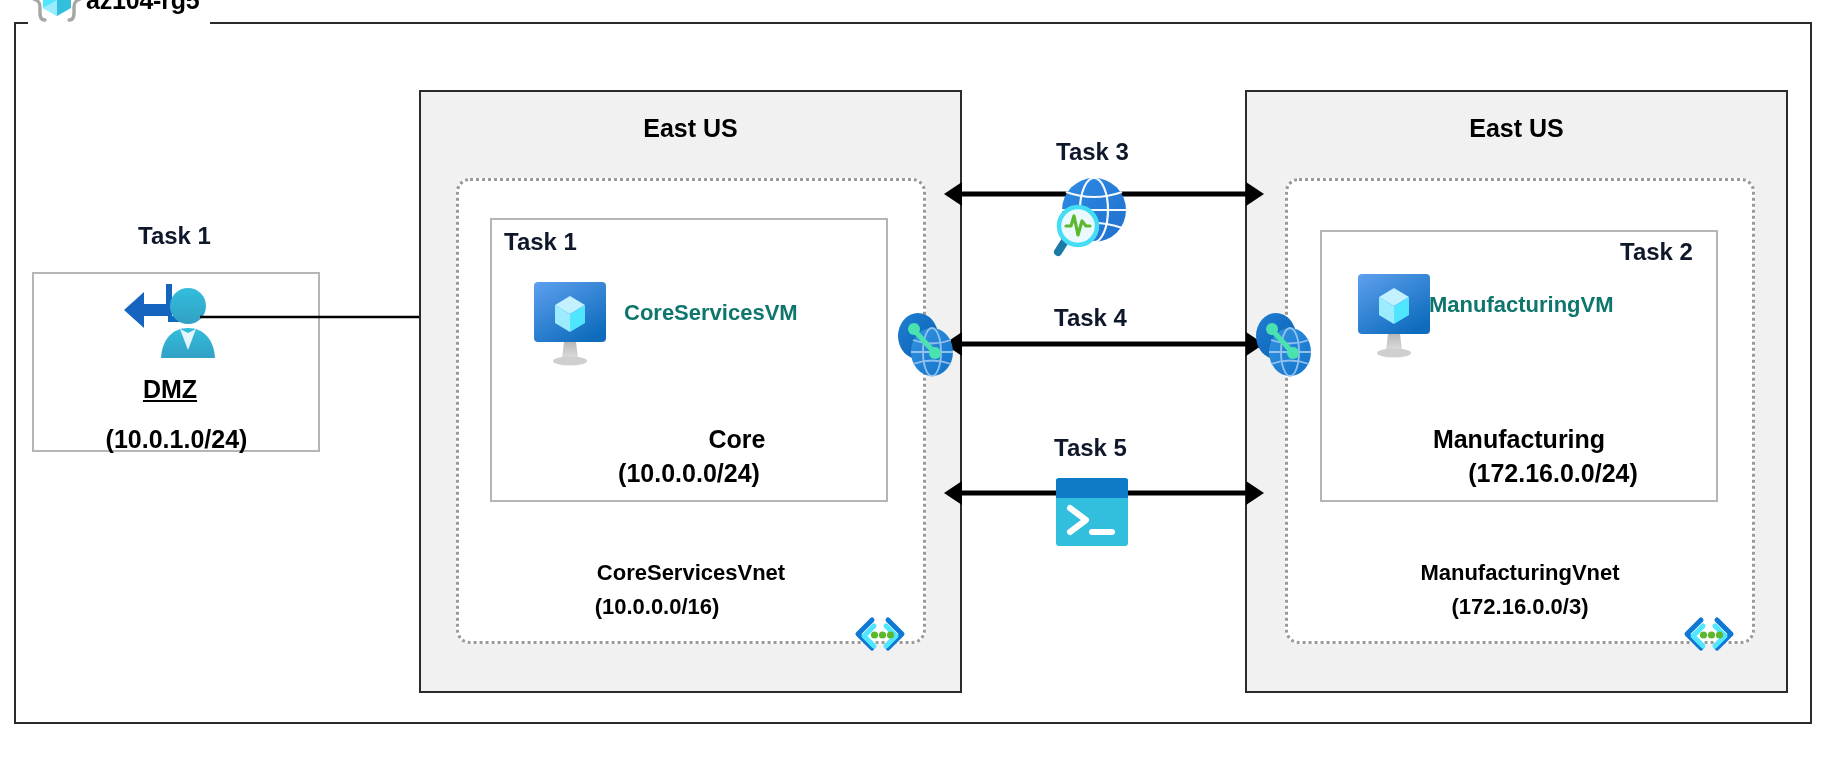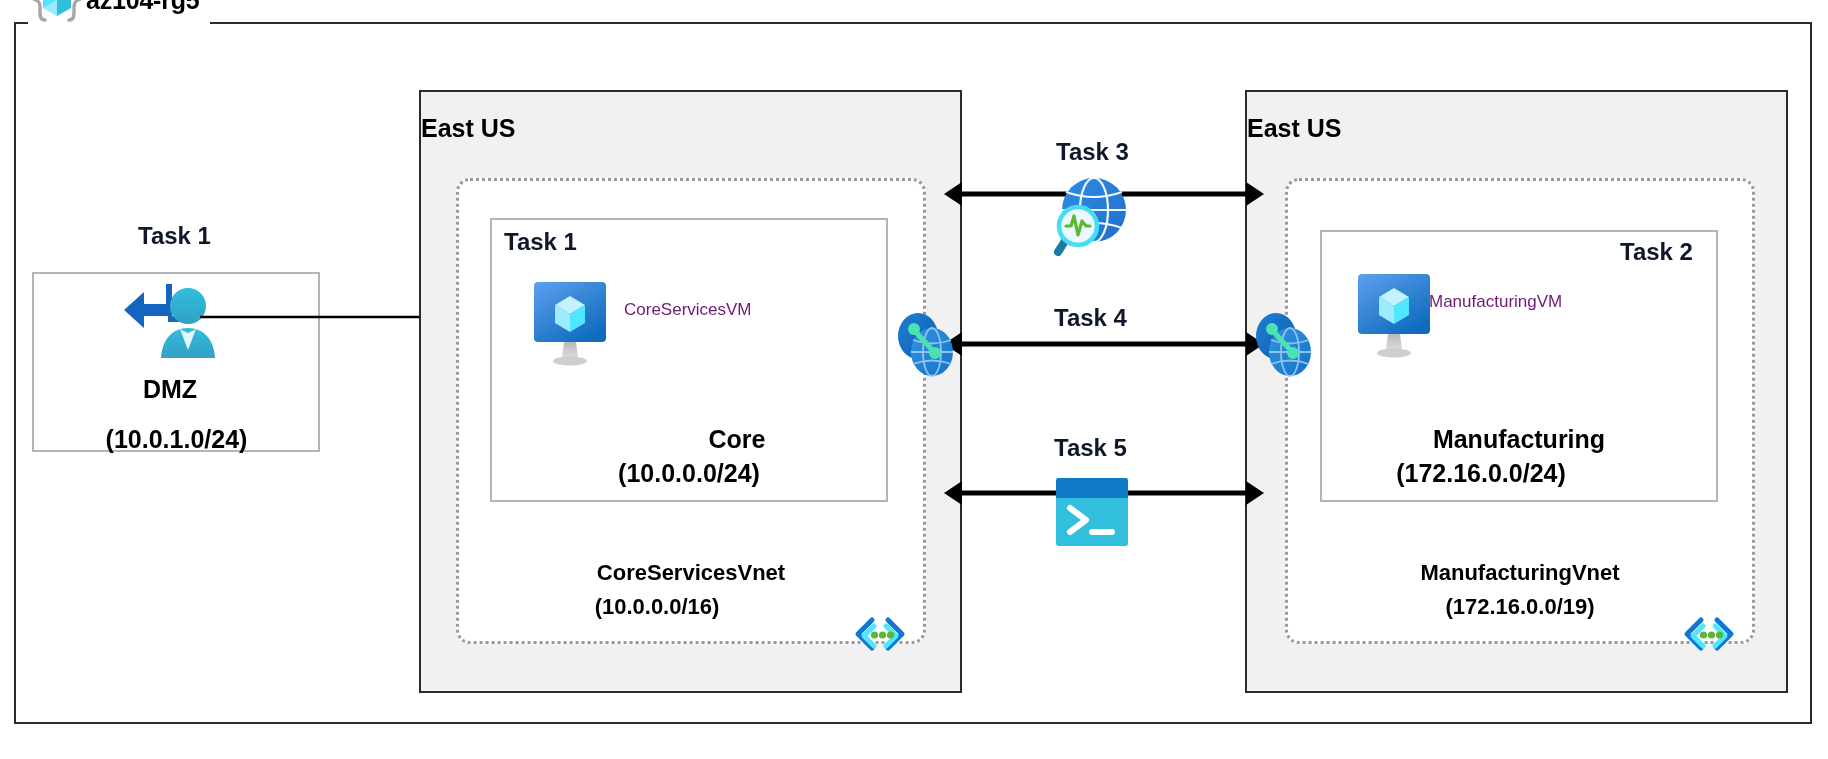--- a/index.html
+++ b/index.html
@@ -56,21 +56,21 @@
     position: absolute;
     background: #f1f1f1;
     border: 2px solid #2b2b2b;
     box-sizing: border-box;
   }
   .region-title {
     position: absolute;
     left: 0;
     right: 0;
     top: 22px;
-    text-align: left;
+    text-align: center;
     font-size: 25px;
     font-weight: bold;
     color: #000000;
   }
 
   
   .vnet {
     position: absolute;
     border: 3px dotted #9a9a9a;
     border-radius: 14px;
@@ -116,23 +116,23 @@
     position: absolute;
     font-size: 24px;
     font-weight: bold;
     color: #0f172a;
     white-space: nowrap;
   }
 
   
   .vm-name {
     position: absolute;
-    font-size: 17px;
-    font-weight: normal;
-    color: #701a75;
+    font-size: 22px;
+    font-weight: bold;
+    color: #0f766e;
     white-space: nowrap;
   }
 
   
   .icon-abs { position: absolute; }
 
   
   .conn { position: absolute; }
 
   .dmz-box {
@@ -193,21 +193,21 @@
       <path d="M50 8 L50 40 L22 40 L22 52 L2 34 L22 16 L22 28 L44 28 L44 8 Z" fill="#1565c0" transform="translate(-2,-6) scale(1.0)"></path>
 
       <circle cx="64" cy="24" r="18" fill="url(#userG)"></circle>
 
       <path d="M64 46 C48 46 38 58 37 76 L91 76 C90 58 80 46 64 46 Z" fill="url(#userG)"></path>
 
       <path d="M56 47 L64 68 L72 47 L64 51 Z" fill="#e4f5fb"></path>
     </svg>
   </div>
 
-  <div class="dmz-text" style="top:372px; left:32px; width:276px;">DMZ</div>
+  <div class="dmz-text" style="top:372px; left:32px; width:276px;text-decoration:underline;">DMZ</div>
   <div class="dmz-text" style="top:422px; left:32px; width:289px;">(10.0.1.0/24)</div>
 
   <div class="conn" style="left:200px; top:300px; width:300px; height:34px;">
     <svg width="300" height="34" viewBox="0 0 300 34">
       <line x1="0" y1="17" x2="282" y2="17" stroke="#000000" stroke-width="2.6"></line>
       <polygon points="282,9 298,17 282,25" fill="#000000"></polygon>
     </svg>
   </div>
 
   <div class="region" style="left:419px; top:90px; width:543px; height:603px;">
@@ -275,21 +275,21 @@
       <path d="M36 4 L50 18 L36 32" fill="none" stroke="#0f77d4" stroke-width="5" stroke-linecap="round" stroke-linejoin="round"></path>
       <path d="M22 10 L12 20 L22 30" fill="none" stroke="#50e6ff" stroke-width="5" stroke-linecap="round" stroke-linejoin="round"></path>
       <path d="M34 10 L44 20 L34 30" fill="none" stroke="#50e6ff" stroke-width="5" stroke-linecap="round" stroke-linejoin="round"></path>
       <circle cx="22.5" cy="19" r="3.6" fill="#5cb82e"></circle>
       <circle cx="30.5" cy="19" r="3.6" fill="#5cb82e"></circle>
       <circle cx="38.5" cy="19" r="3.6" fill="#5cb82e"></circle>
     </svg>
   </div>
 
   <div class="vnet-label" style="left:1285px; top:558px; width:470px;">ManufacturingVnet</div>
-  <div class="vnet-label" style="left:1285px; top:592px; width:470px;">(172.16.0.0/19)</div>
+  <div class="vnet-label" style="left:1285px; top:592px; width:470px;">(172.16.0.0/3)</div>
 
   <div class="subnet" style="left:1320px; top:230px; width:398px; height:272px;"></div>
 
   <div class="task-label" style="left:1620px; top:238px;">Task 2</div>
 
   <div class="icon-abs" style="left:1352px; top:272px; width:84px; height:88px;">
     <svg width="84" height="88" viewBox="0 0 84 88">
       <defs>
         <linearGradient id="vmG2" x1="0" y1="0" x2="0.7" y2="1">
           <stop offset="0%" stop-color="#5ea0ef"></stop>
@@ -305,21 +305,21 @@
       <polygon points="27,25 42,34 42,52 27,43" fill="#9cebff"></polygon>
       <polygon points="42,34 57,25 57,43 42,52" fill="#50e6ff"></polygon>
       <path d="M36 62 L48 62 L50 78 L34 78 Z" fill="url(#standG2)"></path>
       <ellipse cx="42" cy="81" rx="17" ry="4.5" fill="#cfcfcf"></ellipse>
     </svg>
   </div>
 
   <div class="vm-name" style="left:1429px; top:292px;">ManufacturingVM</div>
 
   <div class="subnet-label" style="left:1320px; top:422px; width:398px;">Manufacturing</div>
-  <div class="subnet-label" style="left:1272px; top:456px; width:418px;">(172.16.0.0/24)</div>
+  <div class="subnet-label" style="left:1344px; top:456px; width:418px;">(172.16.0.0/24)</div>
 
   <div class="task-label" style="left:1056px; top:138px;">Task 3</div>
 
   <div class="conn" style="left:944px; top:182px; width:320px; height:24px;">
     <svg width="320" height="24" viewBox="0 0 320 24">
       <line x1="18" y1="12" x2="302" y2="12" stroke="#000000" stroke-width="5"></line>
       <polygon points="18,0 0,12 18,24" fill="#000000"></polygon>
       <polygon points="302,0 320,12 302,24" fill="#000000"></polygon>
     </svg>
   </div>

